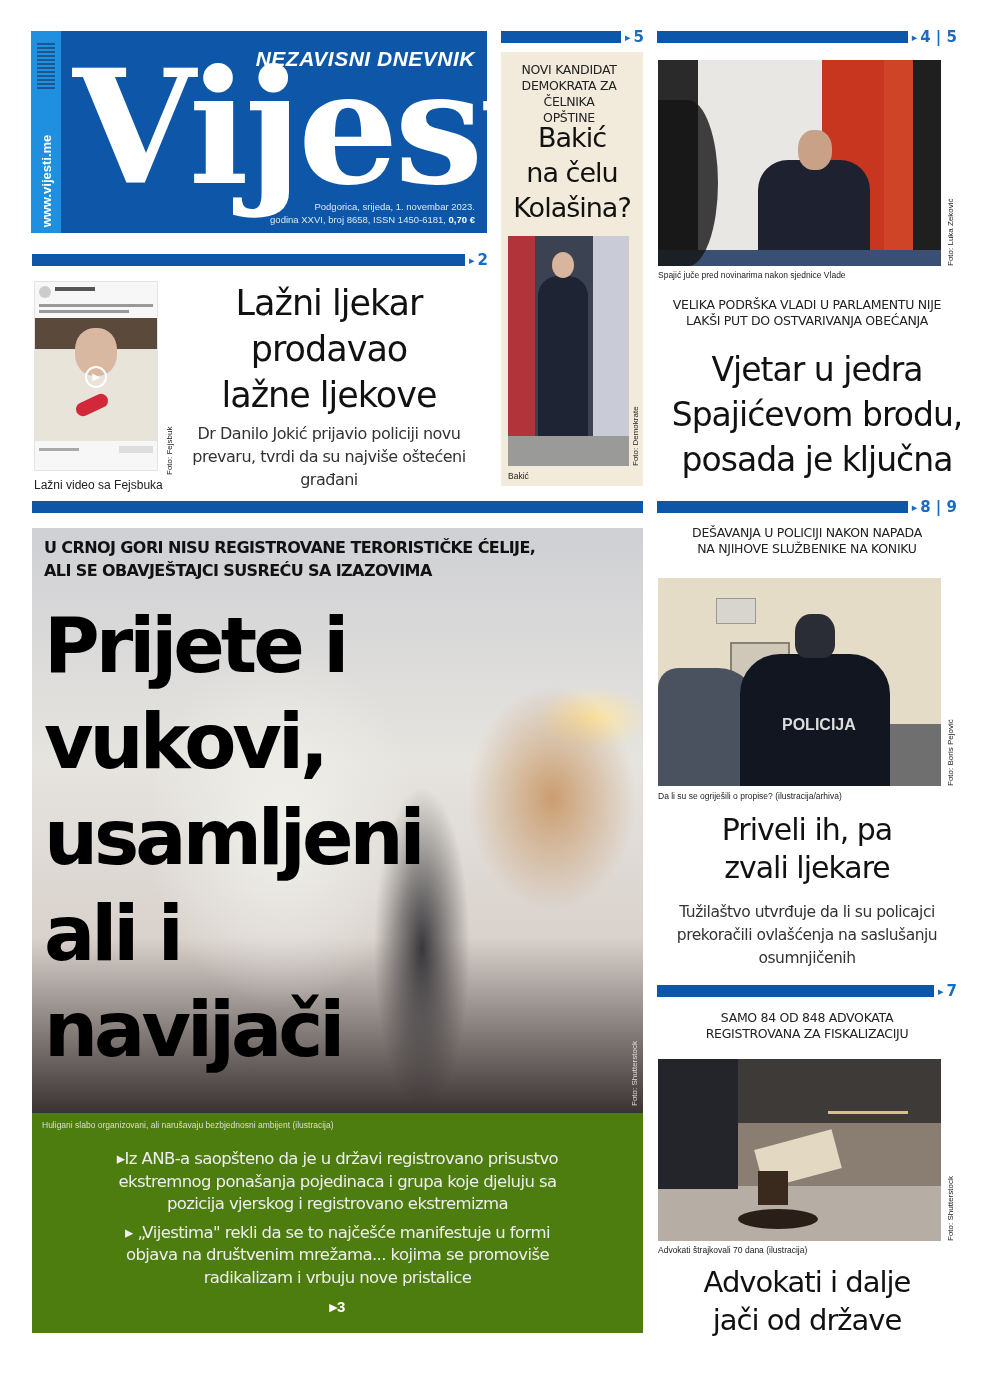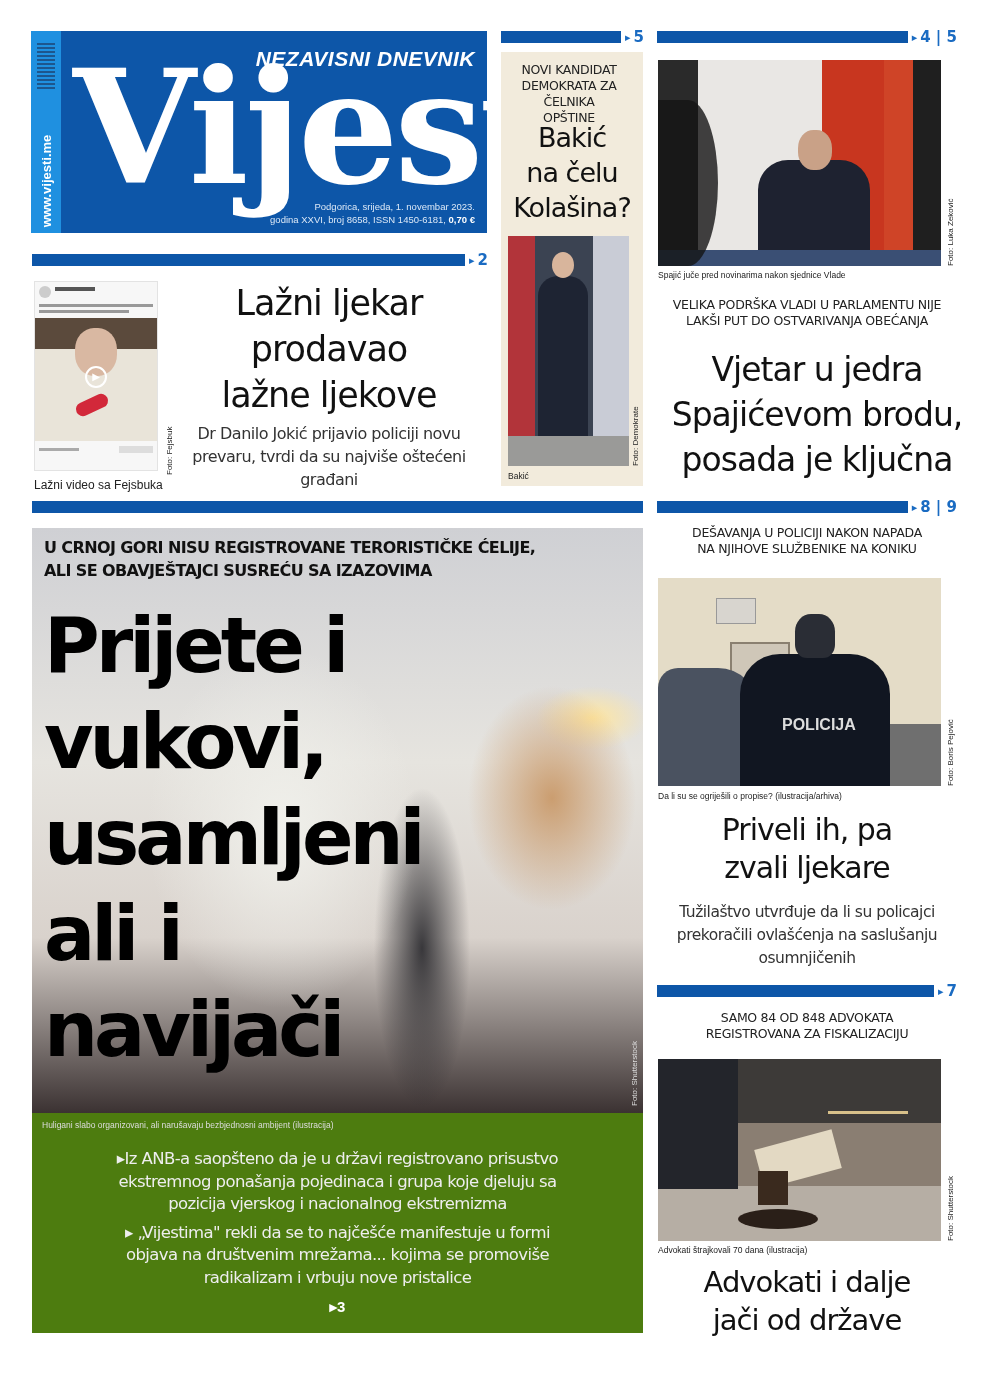--- a/index.html
+++ b/index.html
@@ -168,21 +168,21 @@
     <div>usamljeni</div>
     <div>ali i</div>
     <div>navijači</div>
   </div>
   <div class="credit" style="left:598px; top:578px; color:#ddd;">Foto: Shutterstock</div>
   <div class="cap">Huligani slabo organizovani, ali narušavaju bezbjednosni ambijent (ilustracija)</div>
   <div class="bullets">
     <p>
       <span>▸</span><span>Iz ANB-a saopšteno da je u državi registrovano prisustvo</span><br>
       <span>ekstremnog ponašanja pojedinaca i grupa koje djeluju sa</span><br>
-      <span>pozicija vjerskog i nacionalnog ekstremizma</span>
+      <span>pozicija vjerskog i registrovano ekstremizma</span>
     </p>
     <p>
       <span>▸</span> <span>„Vijestima" rekli da se to najčešće manifestuje u formi</span><br>
       <span>objava na društvenim mrežama... kojima se promoviše</span><br>
       <span>radikalizam i vrbuju nove pristalice</span>
     </p>
   </div>
   <div class="pg"><span>▸</span><span>3</span></div>
 </div>
 

